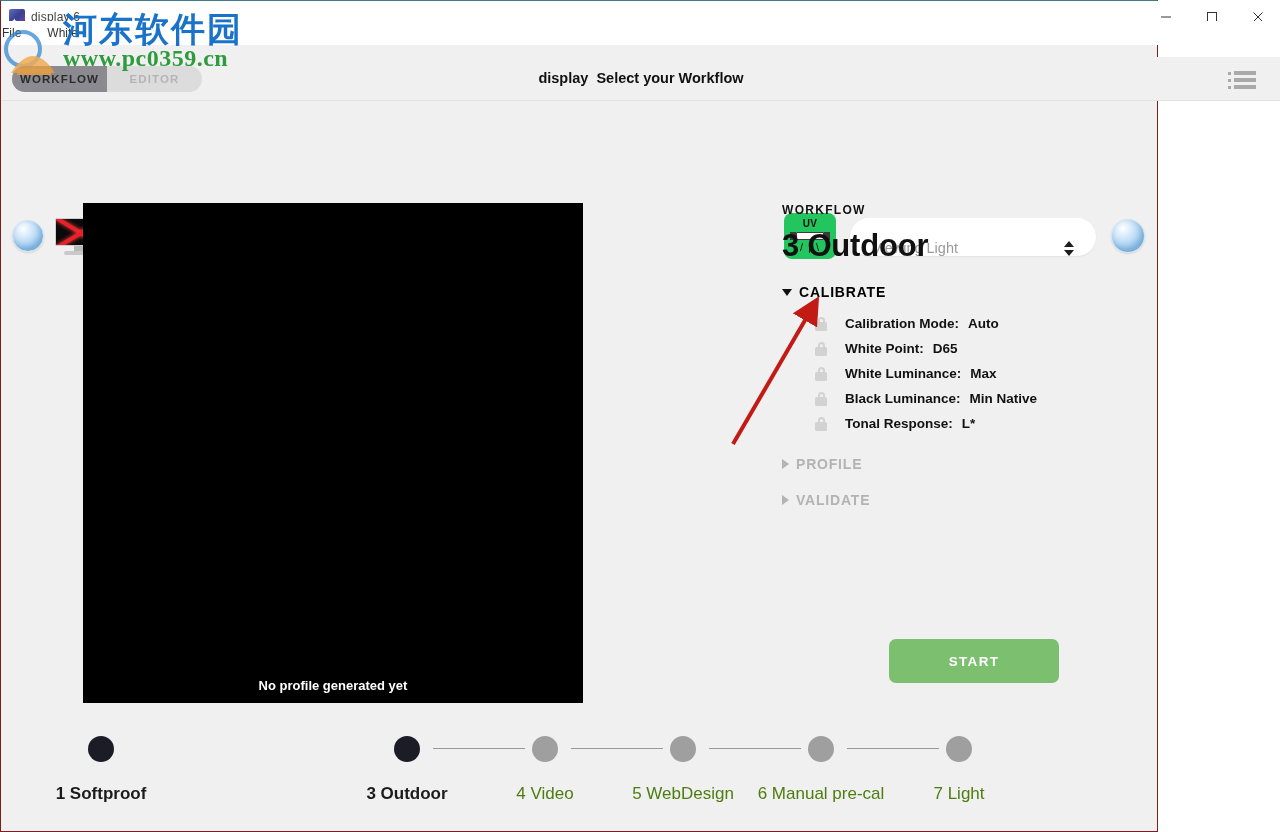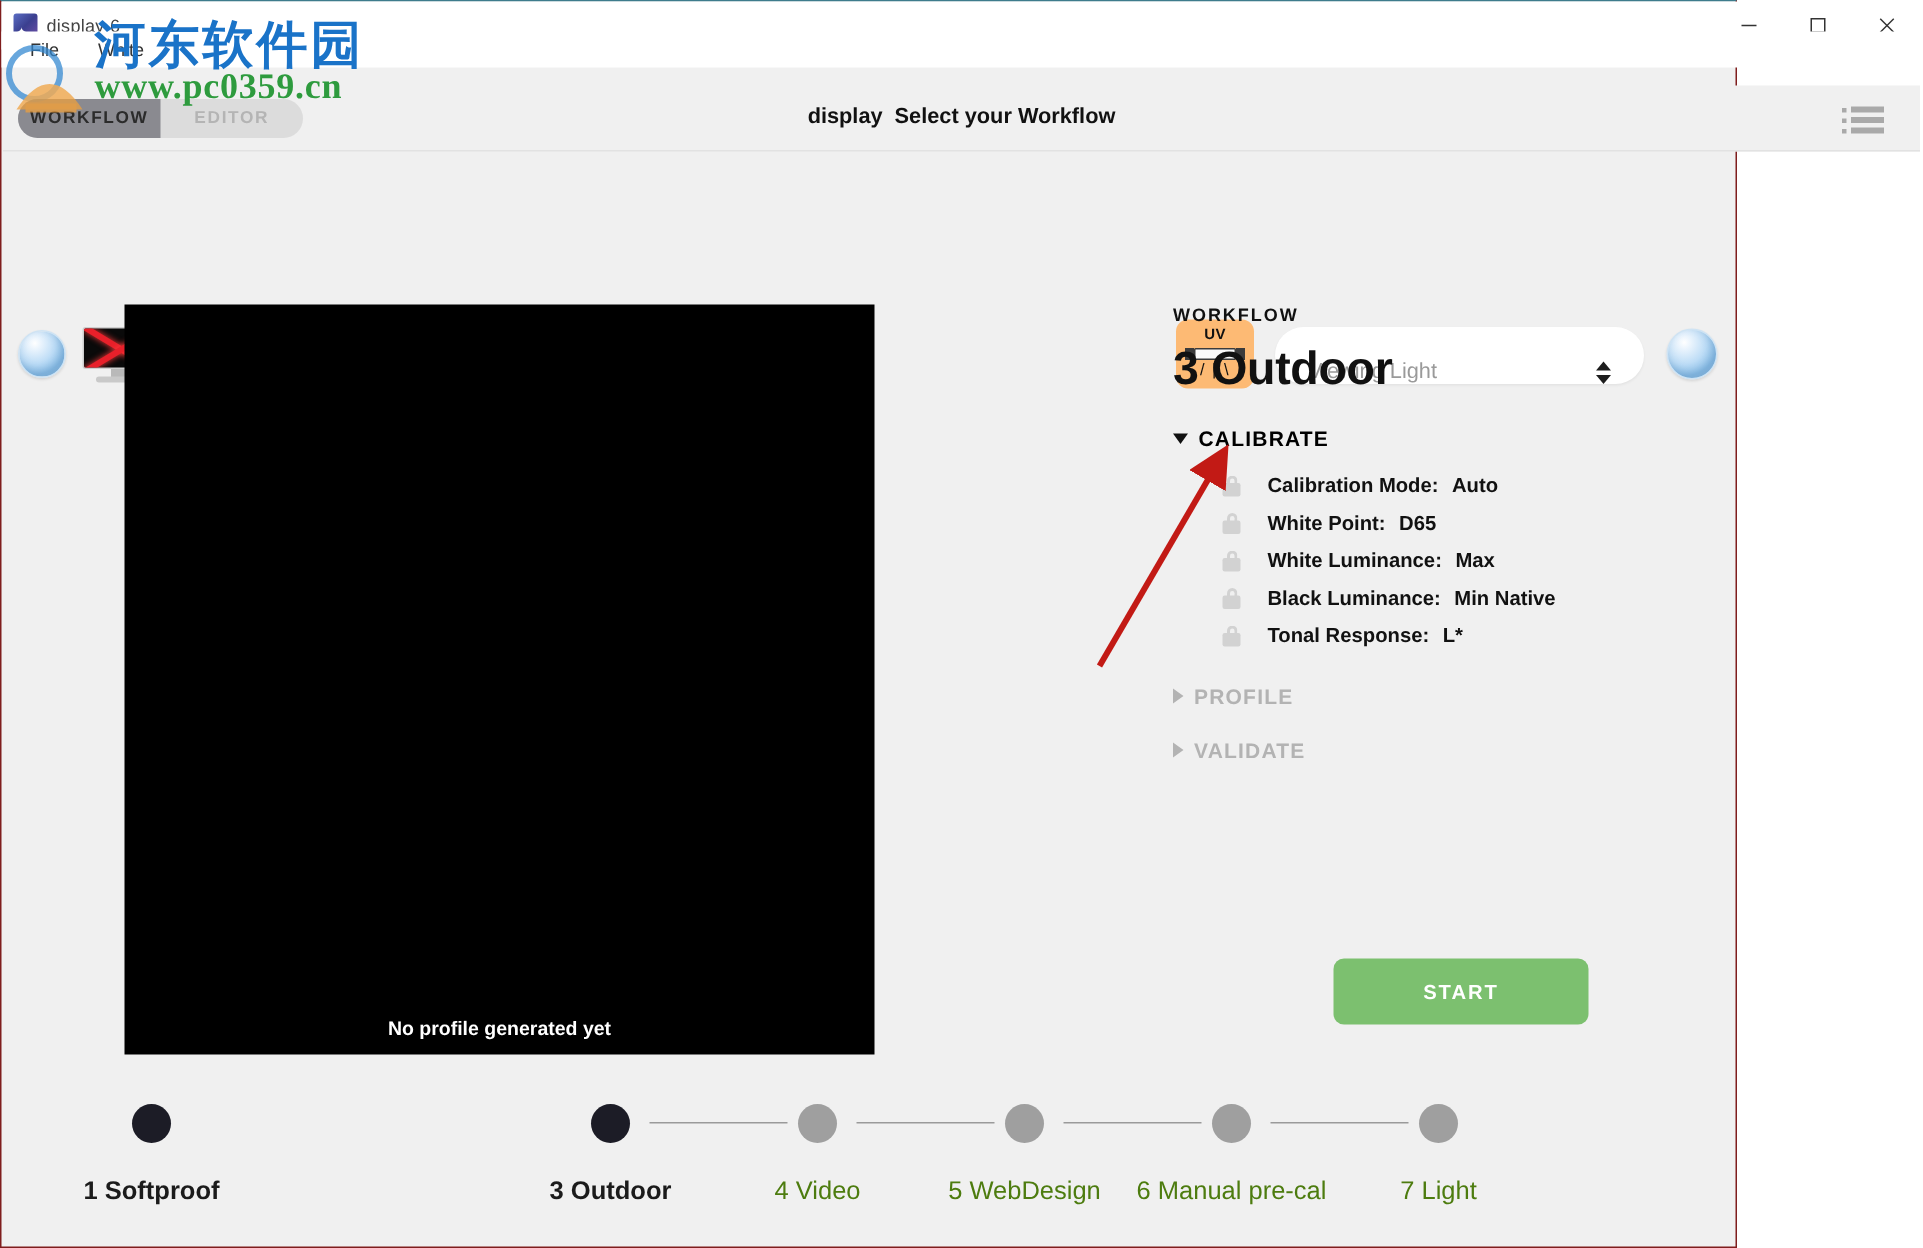--- a/index.html
+++ b/index.html
@@ -42,21 +42,21 @@
   }
   .win-btn {
     width: 46px; height: 32px; display: flex; align-items: center; justify-content: center;
     color: #333;
   }
   .win-btn svg { display: block; }
 
   
   .menubar {
     position: absolute; top: 20px; left: 0; width: 1280px; height: 24px;
-    background: #ffffff; display: flex; align-items: center; padding-left: 19px;
+    background: #ffffff; display: flex; align-items: center; padding-left: 1px;
   }
   .menu-item { font-size: 12px; color: #333; margin-right: 26px; }
 
   
   .headerband {
     position: absolute; top: 56px; left: 1px; width: 1278px; height: 44px;
     background: #f0f0f0; border-bottom: 1px solid #e2e2e2;
   }
   .seg {
     position: absolute; left: 10px; top: 9px;
@@ -163,21 +163,21 @@
   .usb-icon .bangdot {
     position: absolute; left: 10.5px; top: 17px; width: 3px; height: 3px;
     background: #fff; border-radius: 50%;
   }
   .usb-icon .cable {
     position: absolute; left: 9.5px; top: 21px; width: 5px; height: 12px; background: #e8372a;
   }
 
   .uv-tile {
     position: absolute; left: 783px; top: 112px; width: 52px; height: 46px;
-    background: #fdba74; border-radius: 8px;
+    background: #22c55e; border-radius: 8px;
   }
   .uv-icon { position: absolute; left: 4px; top: 5px; width: 44px; height: 36px; }
   .uv-icon .uvtext {
     position: absolute; left: 0; right: 0; top: 0; text-align: center;
     font-size: 10px; color: #111; font-weight: 600; letter-spacing: .3px;
   }
   .uv-icon .tube {
     position: absolute; left: 8px; top: 14px; width: 28px; height: 8px;
     background: #fafafa; border: 1px solid #3b3b3b; border-radius: 1px;
   }

